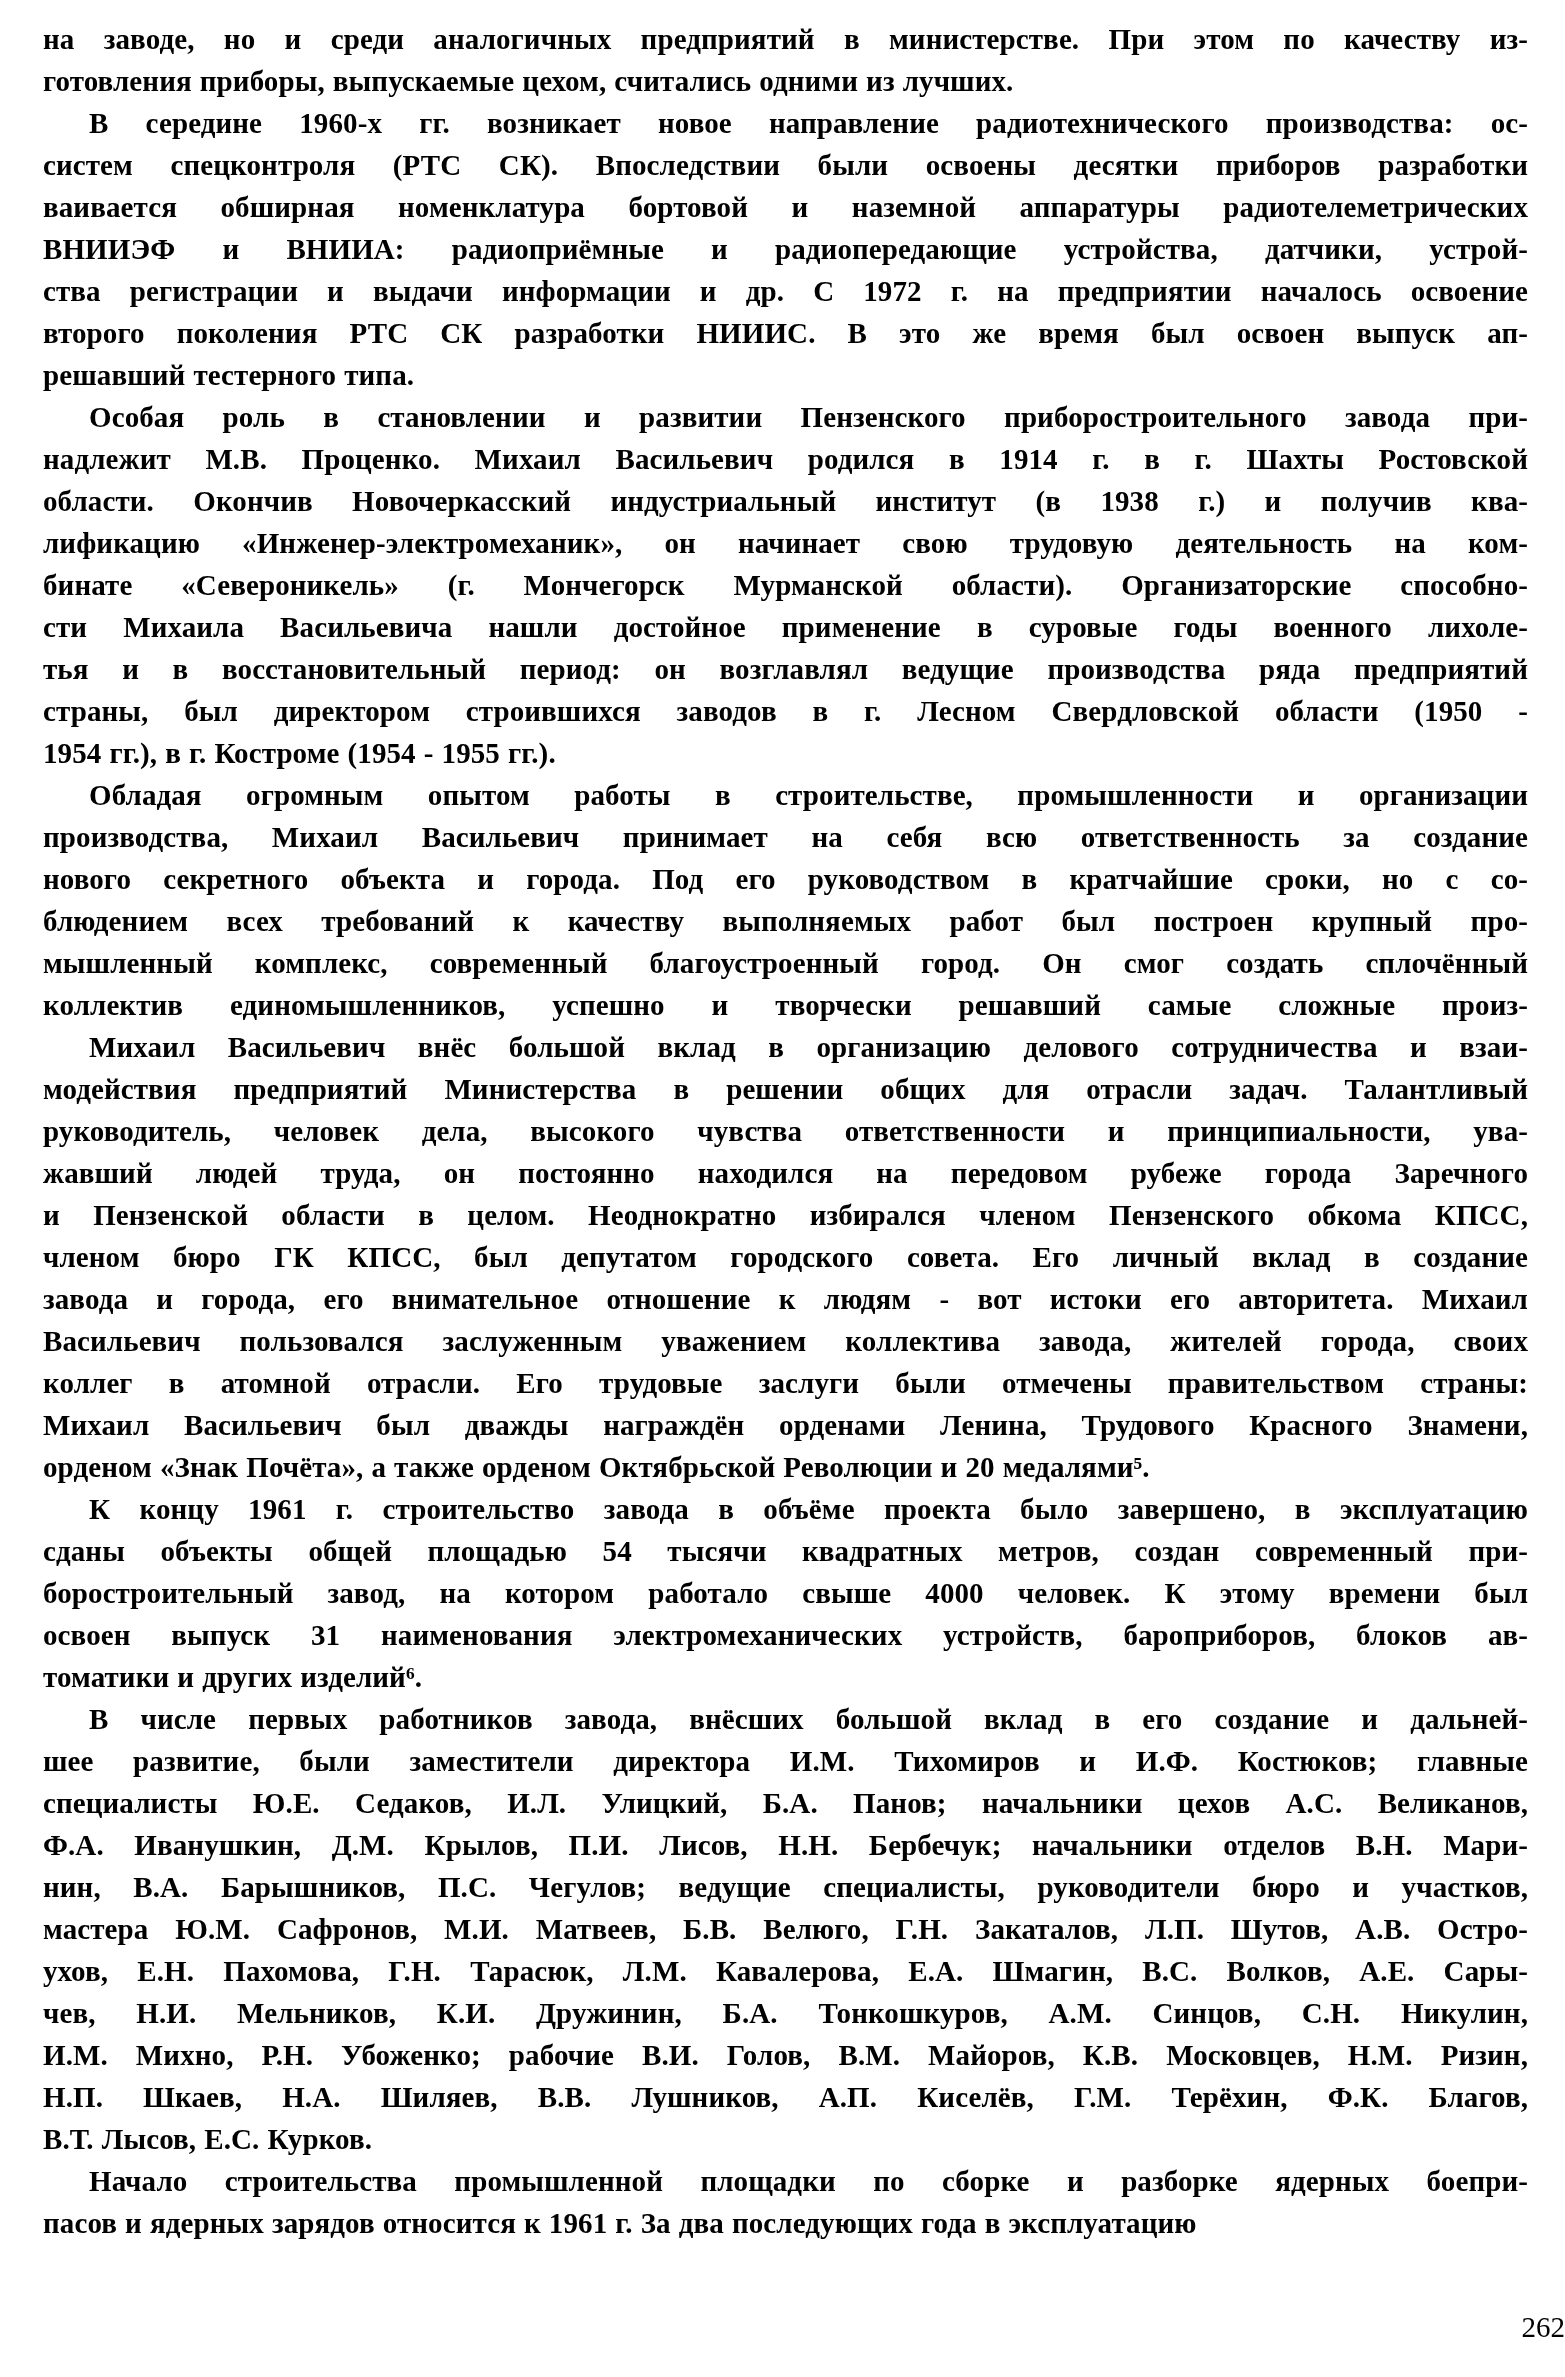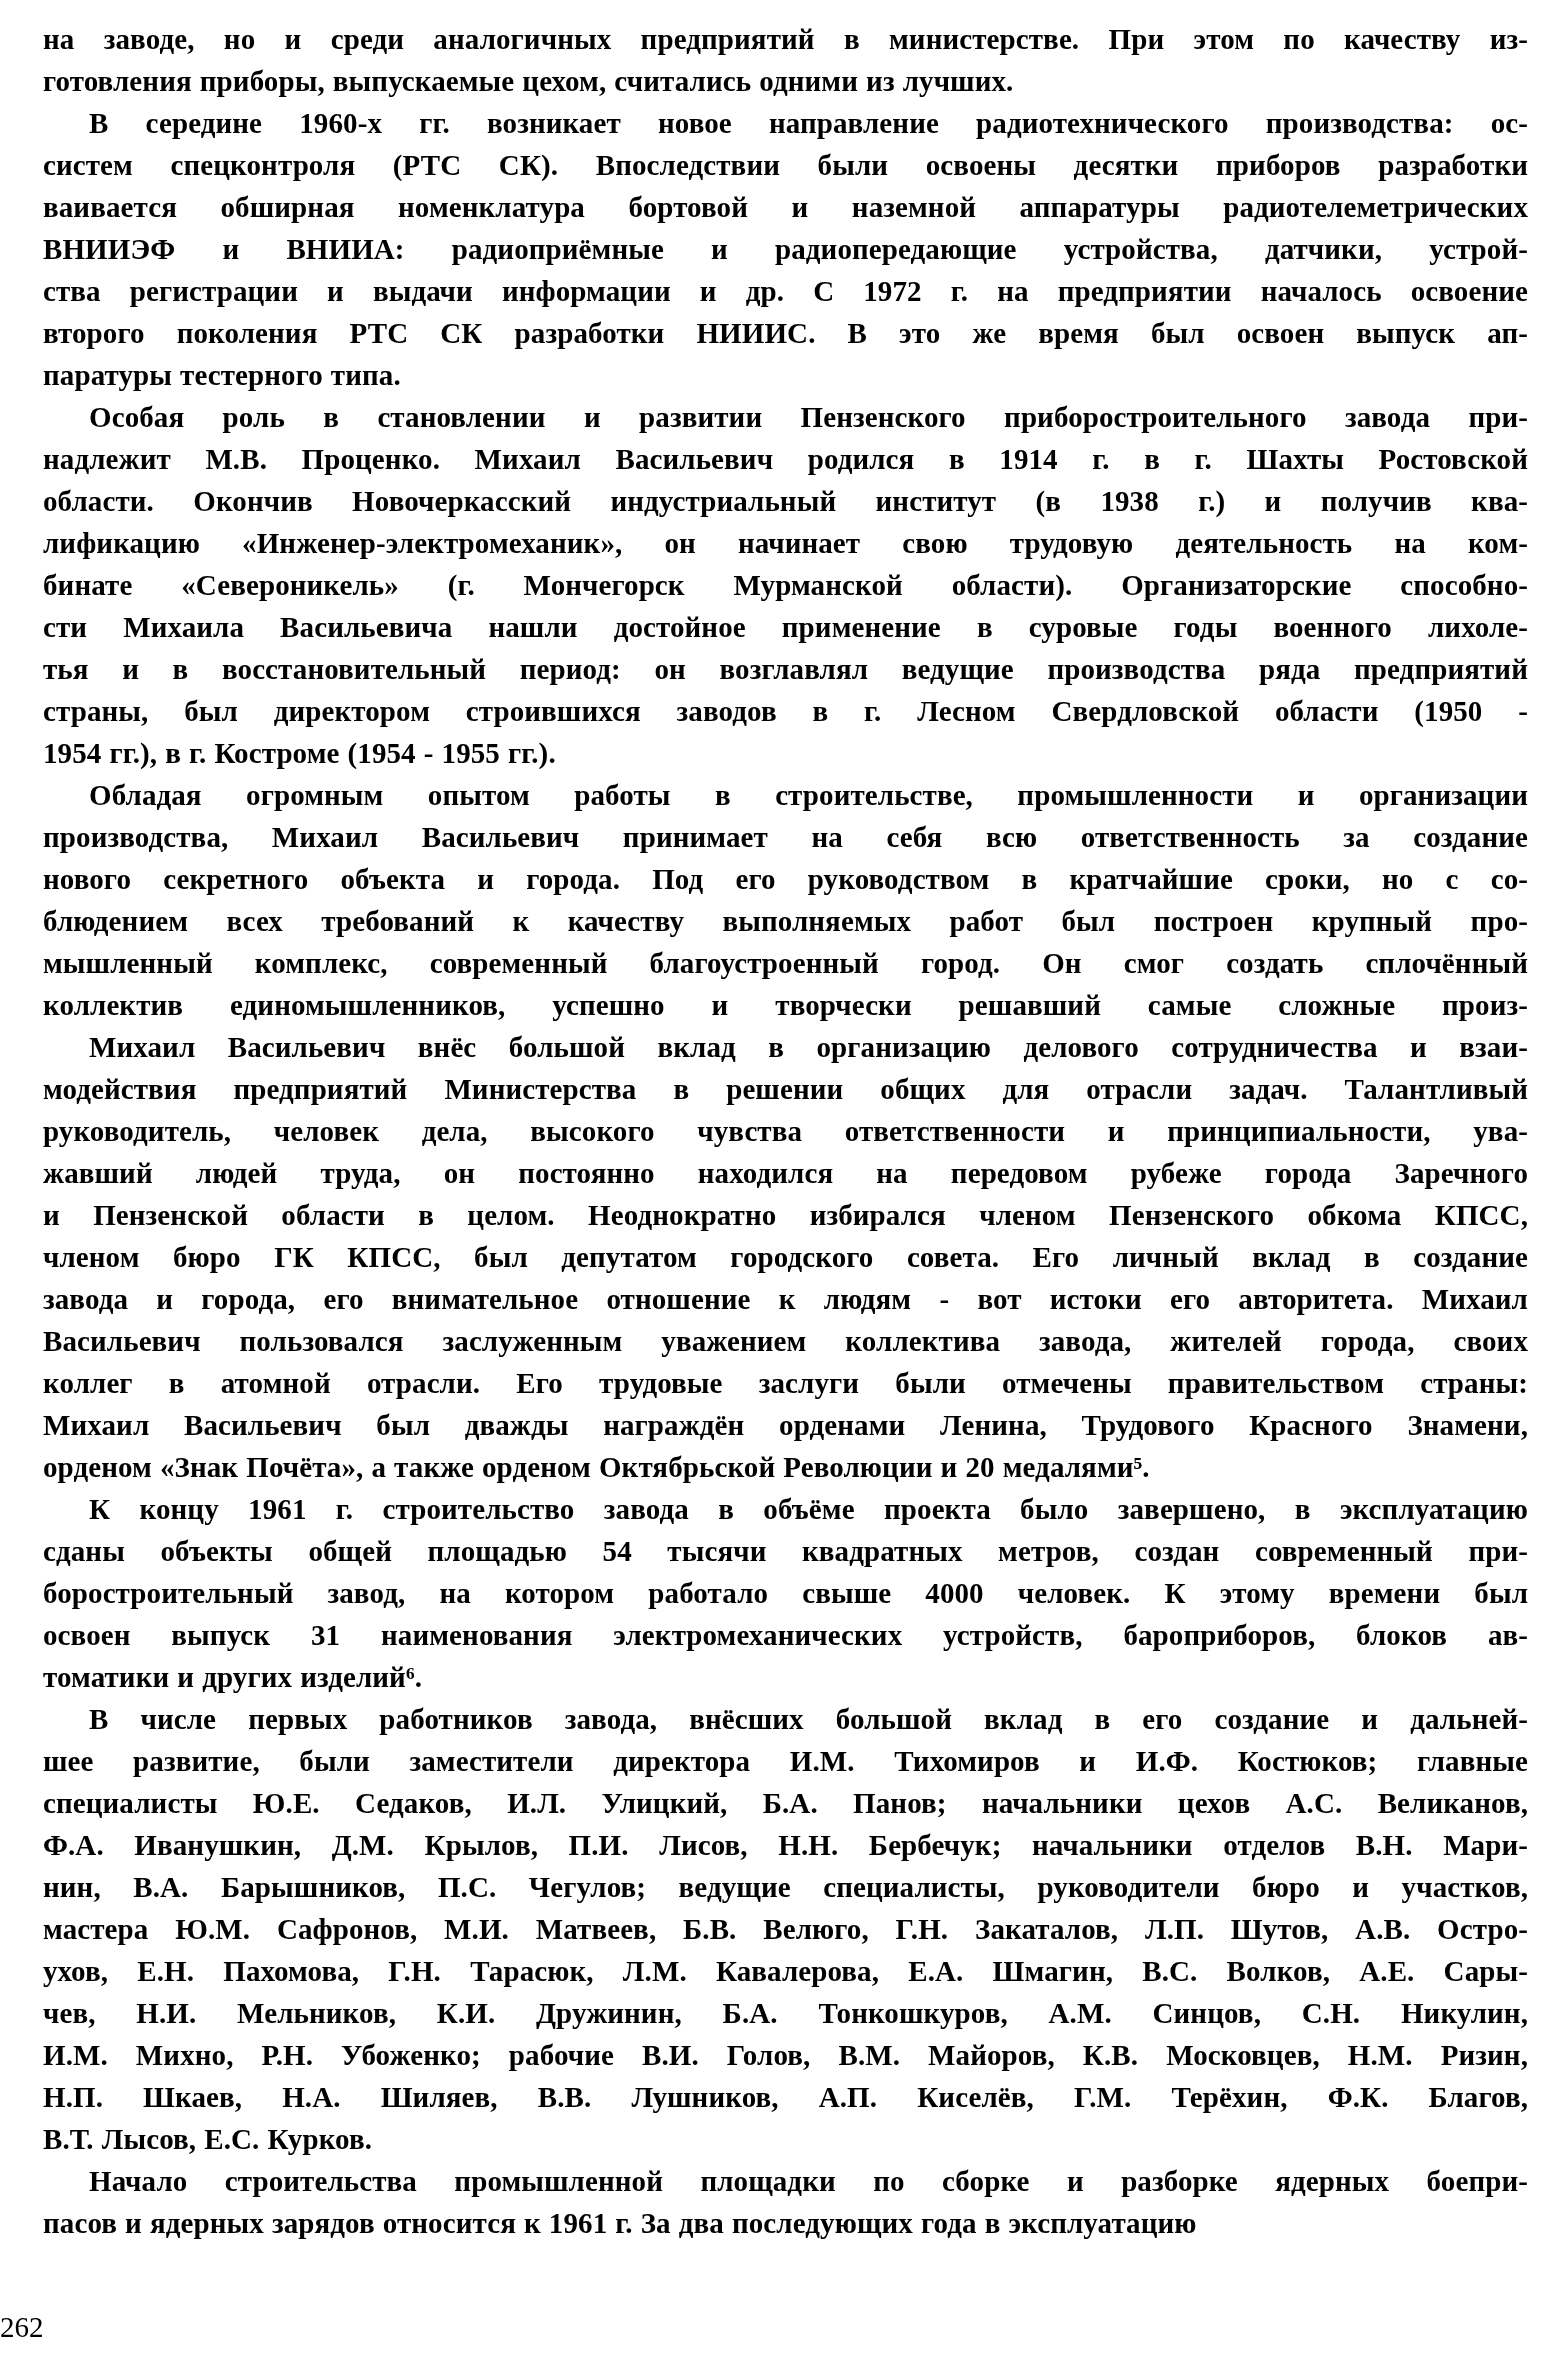--- a/index.html
+++ b/index.html
@@ -41,42 +41,42 @@
     -moz-text-align-last: left;
   }
   .line.indent {
     text-indent: 46px;
   }
   .footer {
     position: absolute;
     left: 0;
     right: 0;
     top: 2309px;
-    text-align: left;
+    text-align: right;
   }
   .page-number {
     display: inline-block;
     font-size: 29px;
     line-height: 37px;
   }
 </style>
 </head>
 <body>
 
 <div class="page">
   <div class="text-block">
       <div class="line">на заводе, но и среди аналогичных предприятий в министерстве. При этом по качеству из-</div>
       <div class="line last">готовления приборы, выпускаемые цехом, считались одними из лучших.</div>
       <div class="line indent">В середине 1960-х гг. возникает новое направление радиотехнического производства: ос-</div>
       <div class="line">систем спецконтроля (РТС СК). Впоследствии были освоены десятки приборов разработки</div>
       <div class="line">ваивается обширная номенклатура бортовой и наземной аппаратуры радиотелеметрических</div>
       <div class="line">ВНИИЭФ и ВНИИА: радиоприёмные и радиопередающие устройства, датчики, устрой-</div>
       <div class="line">ства регистрации и выдачи информации и др. С 1972 г. на предприятии началось освоение</div>
       <div class="line">второго поколения РТС СК разработки НИИИС. В это же время был освоен выпуск ап-</div>
-      <div class="line last">паратуры тестерного типа.</div>
+      <div class="line last">решавший тестерного типа.</div>
       <div class="line indent">Особая роль в становлении и развитии Пензенского приборостроительного завода при-</div>
       <div class="line">надлежит М.В. Проценко. Михаил Васильевич родился в 1914 г. в г. Шахты Ростовской</div>
       <div class="line">области. Окончив Новочеркасский индустриальный институт (в 1938 г.) и получив ква-</div>
       <div class="line">лификацию «Инженер-электромеханик», он начинает свою трудовую деятельность на ком-</div>
       <div class="line">бинате «Североникель» (г. Мончегорск Мурманской области). Организаторские способно-</div>
       <div class="line">сти Михаила Васильевича нашли достойное применение в суровые годы военного лихоле-</div>
       <div class="line">тья и в восстановительный период: он возглавлял ведущие производства ряда предприятий</div>
       <div class="line">страны, был директором строившихся заводов в г. Лесном Свердловской области (1950 -</div>
       <div class="line last">1954 гг.), в г. Костроме (1954 -  1955 гг.).</div>
       <div class="line indent">Обладая огромным опытом работы в строительстве, промышленности и организации</div>

